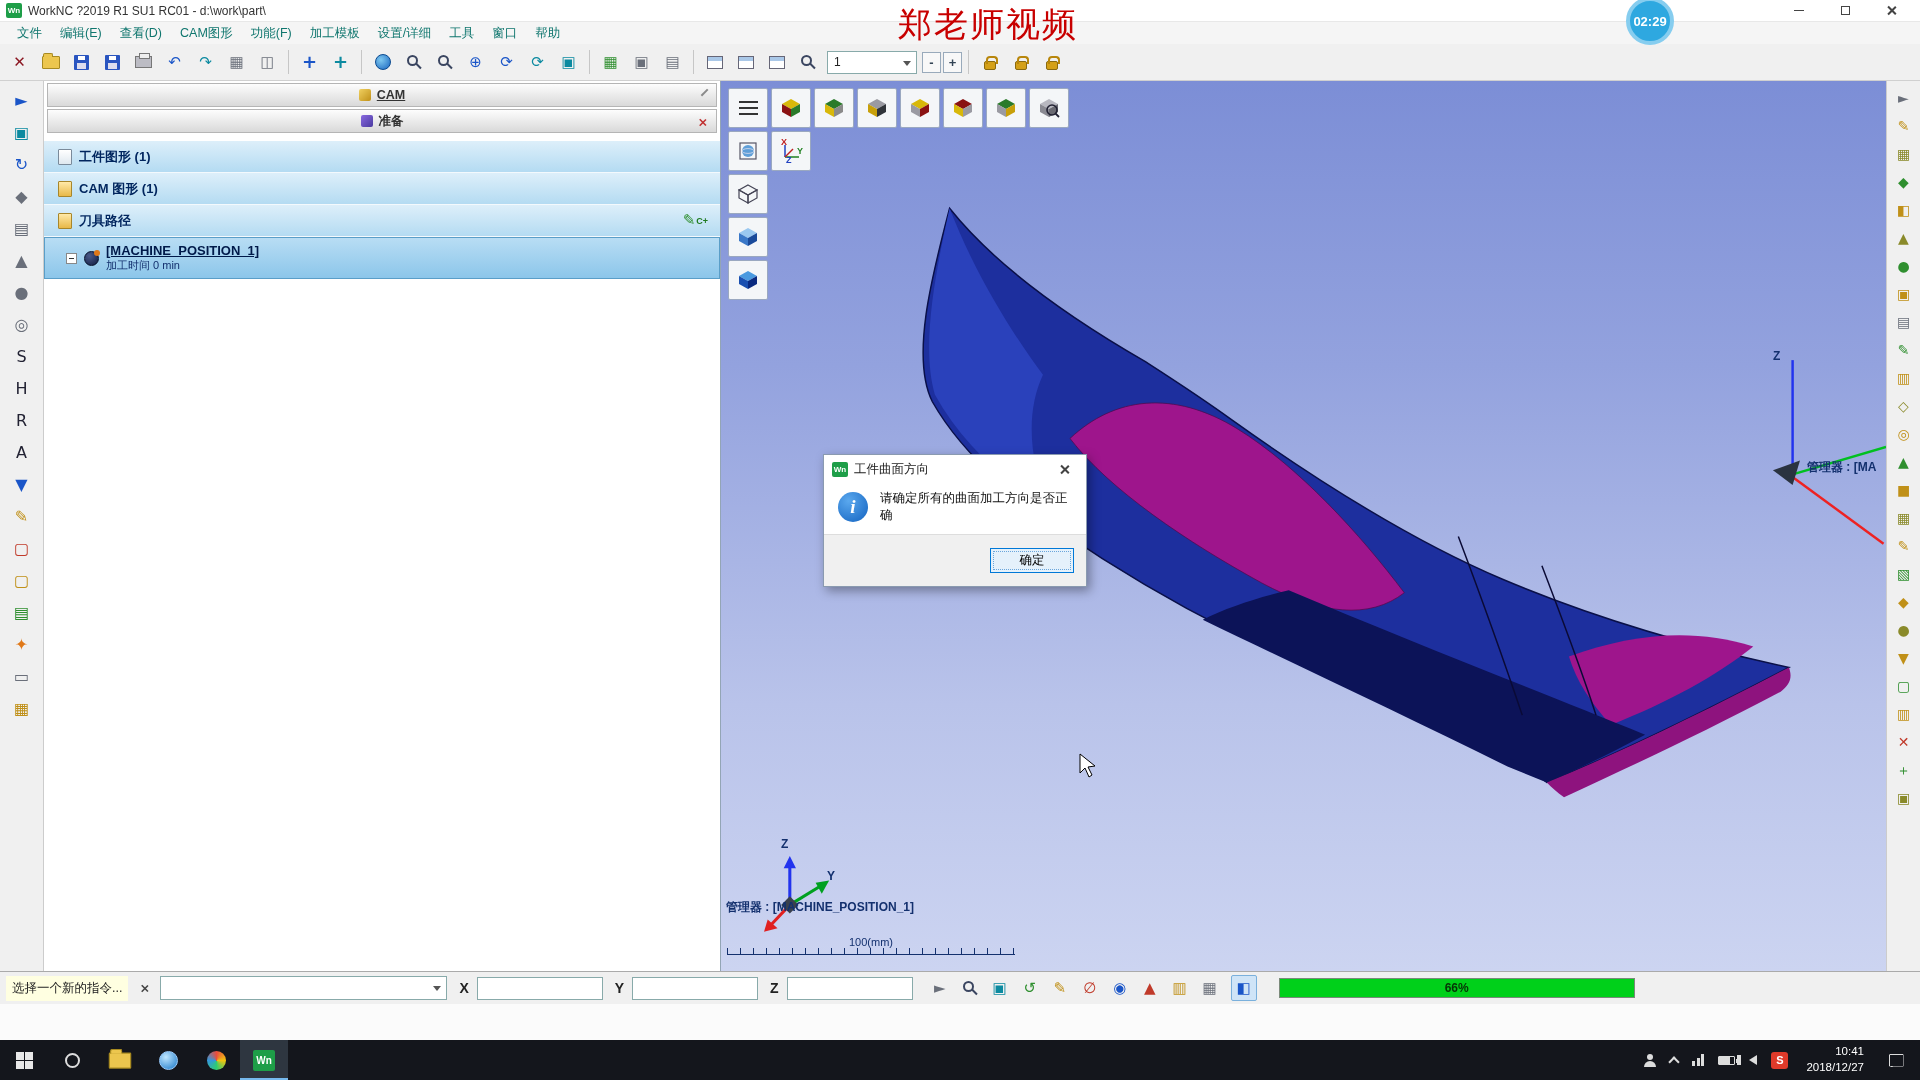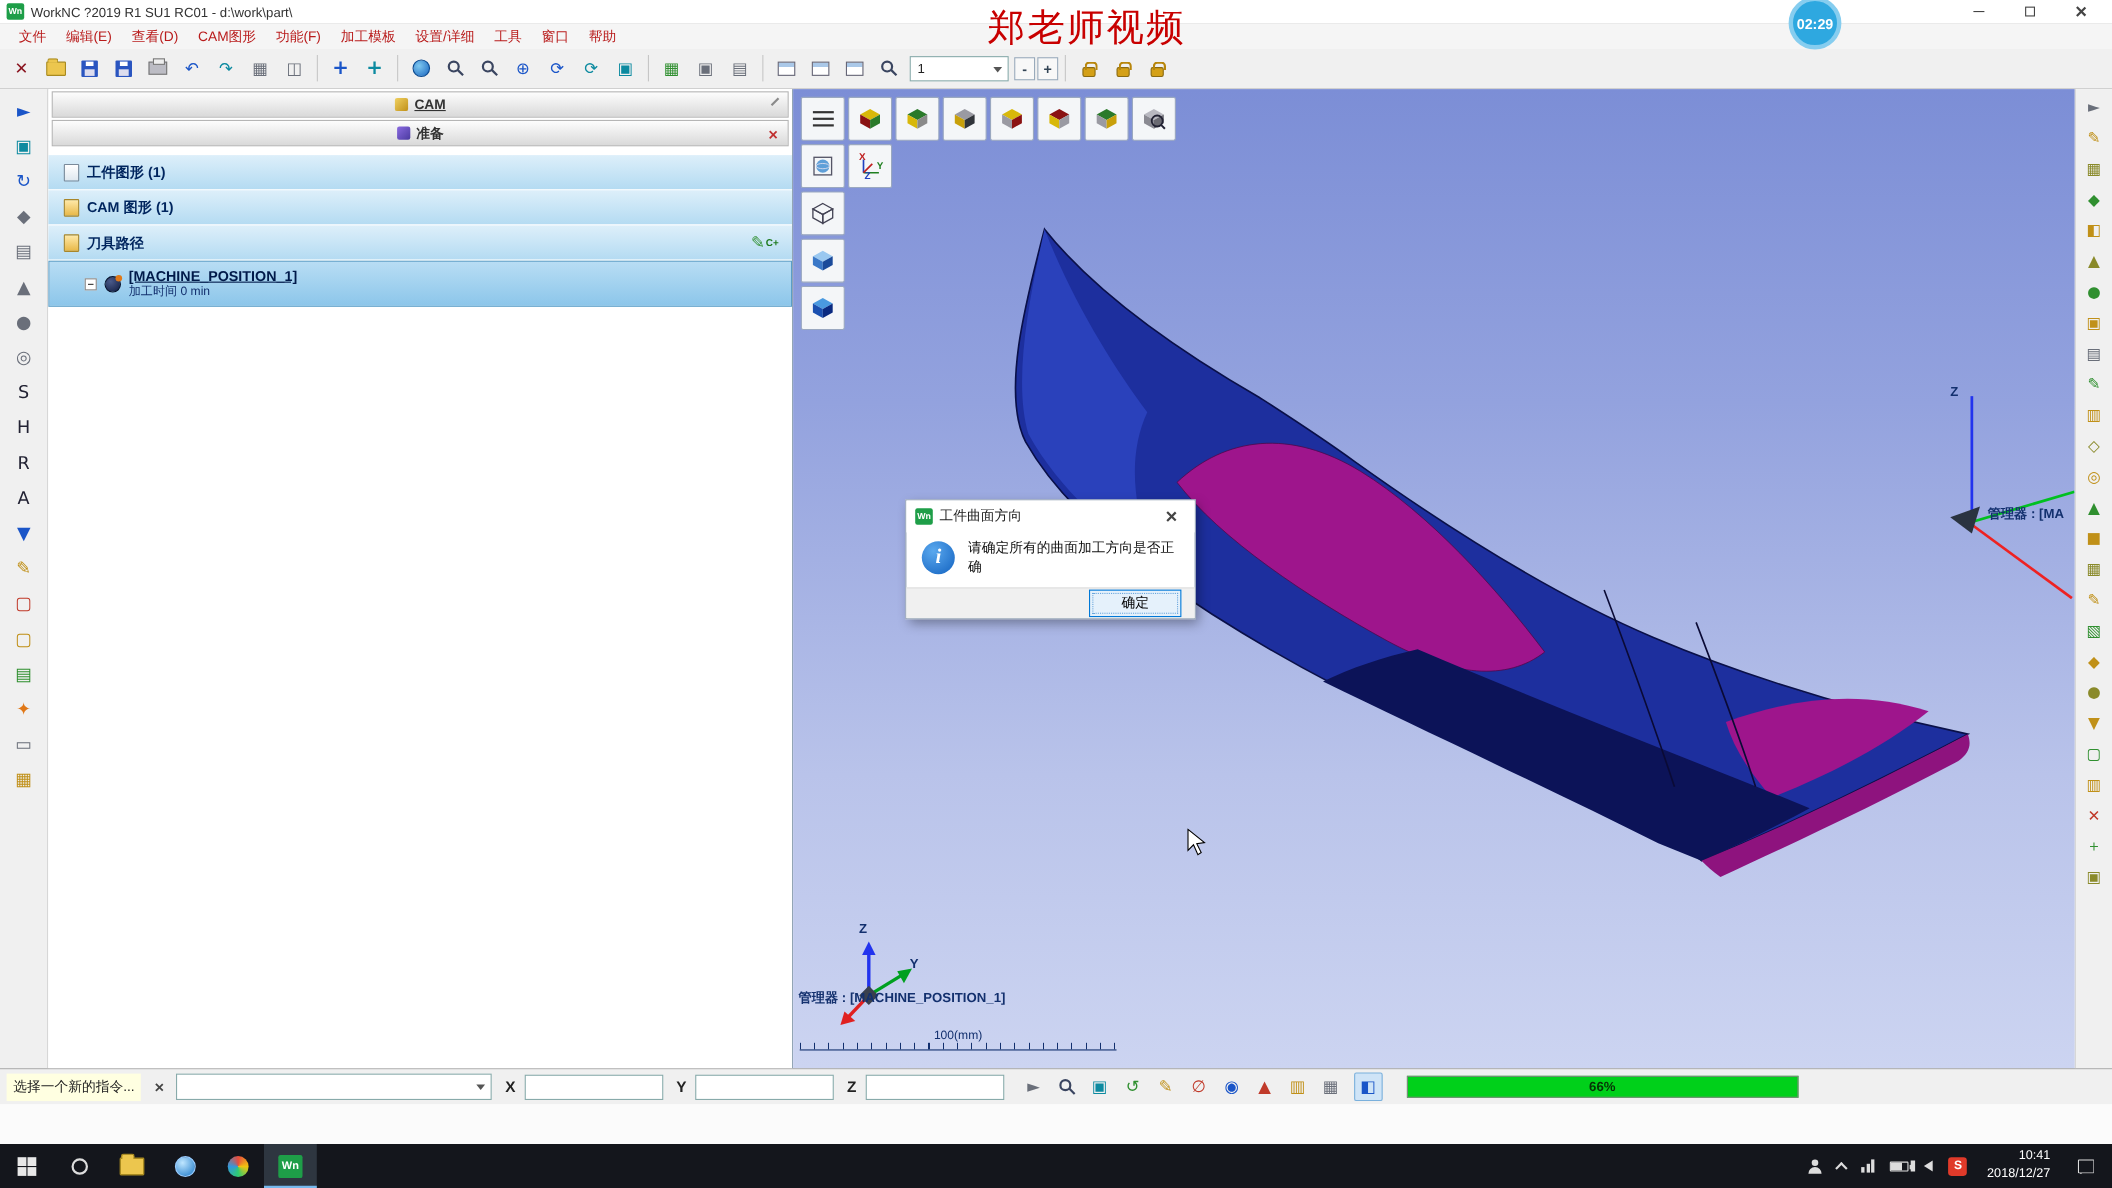--- a/index.html
+++ b/index.html
@@ -19,21 +19,21 @@
 .max-glyph{width:9px;height:9px;border:1px solid #444}
 .x-glyph{position:relative;width:11px;height:11px}
 .x-glyph::before,.x-glyph::after{content:'';position:absolute;left:5px;top:0;width:1.5px;height:11px;background:#444}
 .x-glyph::before{transform:rotate(45deg)}.x-glyph::after{transform:rotate(-45deg)}
 .x-glyph.red::before,.x-glyph.red::after{background:#c03030}
 .x-glyph.small{transform:scale(.8)}
 .watermark{position:absolute;left:898px;top:2px;font-family:"Liberation Serif","DejaVu Serif",serif;font-weight:normal;font-size:34px;color:#c80000;z-index:50;letter-spacing:2px}
 .timerbadge{position:absolute;left:1626px;top:-3px;width:48px;height:48px;border-radius:50%;background:#2ea8e0;border:4px solid #86cdef;color:#fff;font-weight:bold;font-size:13px;display:flex;align-items:center;justify-content:center;z-index:60}
 
 
-.menubar{height:22px;background:#f5f5f5;display:flex;align-items:center;padding:0 8px;font-size:12.5px;color:#b91c1c}
+.menubar{height:22px;background:#f5f5f5;display:flex;align-items:center;padding:0 8px;font-size:12.5px;color:#0f766e}
 .mi{padding:2px 9px}
 
 
 .toolbar{height:37px;background:#f0f0f0;border-bottom:1px solid #d0d0d0;display:flex;align-items:center;padding:0 5px;gap:2px}
 .tbgroup{display:flex;gap:2px;align-items:center}
 .tbtn{width:29px;height:28px;display:flex;align-items:center;justify-content:center;border:1px solid transparent;border-radius:2px}
 .sep{width:1px;height:24px;background:#c6c6c6;margin:0 4px}
 .i-folder{width:18px;height:13px;background:#ecc64e;border:1px solid #a88a20;border-radius:1px;position:relative}
 .i-folder::before{content:'';position:absolute;top:-4px;left:0;width:8px;height:3px;background:#ecc64e;border:1px solid #a88a20;border-bottom:none;border-radius:2px 2px 0 0}
 .i-floppy{width:15px;height:15px;background:#2a55c0;position:relative;border-radius:1px}
@@ -65,21 +65,21 @@
 .ph-close{position:absolute;right:6px;top:4px;width:16px;height:16px;display:flex;align-items:center;justify-content:center}
 .ph-check{position:absolute;right:8px;top:5px;width:9px;height:5px;border-left:2px solid #8a8->;border-bottom:2px solid #8a8a8a;transform:rotate(-45deg)}
 .underline{text-decoration:underline}
 .tree{margin-top:8px}
 .trow{height:32px;display:flex;align-items:center;gap:7px;padding-left:14px;background:linear-gradient(#ddeffa,#b4dbf2);border-bottom:1px solid #f3f9fd}
 .trow-label{font-size:13px;font-weight:bold;color:#00255e}
 .doc-icon{width:14px;height:16px;background:linear-gradient(#fff,#dfe8ef);border:1px solid #7a8a9a;border-radius:1px;flex:none}
 .doc-icon.gold{background:linear-gradient(#ffe9a8,#e8b848);border-color:#a8862a}
 .trow-action{margin-left:auto;margin-right:12px;display:flex;align-items:center;gap:1px}
 .cplus{font-size:9px;font-weight:bold;color:#1e7a1e}
-.trow.selected{height:42px;background:linear-gradient(#b8ddf4,#8cc6ea);border:1px solid #5a9ec8;padding-left:32px;align-items:center}
+.trow.selected{height:42px;background:linear-gradient(#b8ddf4,#8cc6ea);border:1px solid #5a9ec8;padding-left:21px;align-items:center}
 .expander{width:11px;height:11px;border:1px solid #888;background:#fff;display:flex;align-items:center;justify-content:center;flex:none}
 .minus{width:5px;height:1px;background:#333}
 .globe-mini{width:15px;height:15px;border-radius:50%;background:radial-gradient(circle at 35% 30%,#4a5a8a,#101c40);border:1px solid #05102a;position:relative;flex:none}
 .globe-mini::after{content:'';position:absolute;right:-2px;top:-2px;width:6px;height:6px;border-radius:50%;background:#e07818}
 .sel-text{display:flex;flex-direction:column;line-height:1.25}
 .sel-label{font-size:13px;font-weight:bold;color:#001a4a;text-decoration:underline}
 .sel-detail{font-size:11px;color:#13306e}
 .panel-body{flex:1;background:#fff}
 
 
@@ -107,21 +107,21 @@
 .cursor{position:absolute;left:358px;top:672px;z-index:30}
 
 
 .dialog{position:absolute;left:102px;top:373px;width:264px;background:#fff;border:1px solid #8a9ab0;box-shadow:3px 4px 10px rgba(0,0,0,.35);z-index:40}
 .dlg-title{height:29px;display:flex;align-items:center;gap:6px;padding:0 8px;background:#fff}
 .dlg-title-text{font-size:12.5px;color:#222}
 .dlg-close{margin-left:auto;width:28px;height:22px;display:flex;align-items:center;justify-content:center}
 .dlg-body{display:flex;align-items:center;gap:12px;padding:6px 14px 10px 14px}
 .info-circle{width:30px;height:30px;border-radius:50%;background:radial-gradient(circle at 35% 30%,#5aa8ee,#1262c0);color:#fff;font-family:"Liberation Serif","DejaVu Serif",serif;font-style:italic;font-weight:bold;font-size:19px;display:flex;align-items:center;justify-content:center;flex:none}
 .dlg-msg{font-size:12.5px;color:#111}
-.dlg-footer{height:28px;background:#f0f0f0;border-top:1px solid #ddd;display:flex;align-items:center;justify-content:flex-end;padding:0 12px}
+.dlg-footer{height:52px;background:#f0f0f0;border-top:1px solid #ddd;display:flex;align-items:center;justify-content:flex-end;padding:0 12px}
 .dlg-ok{width:84px;height:25px;background:#e5f1fb;border:1px solid #0078d7;outline:1px dotted #6aa6dc;outline-offset:-4px;font-size:12.5px;font-family:inherit}
 
 
 .righttools{width:34px;background:#f0f0f0;border-left:1px solid #ccc;display:flex;flex-direction:column;align-items:center;padding-top:4px;gap:2px;overflow:hidden}
 .rtb{width:28px;height:26px;display:flex;align-items:center;justify-content:center;border:1px solid transparent;border-radius:2px}
 .rtb .g{font-size:14px}
 
 
 .cmdbar{height:33px;background:#f0f0f0;border-top:1px solid #aaa;display:flex;align-items:center;padding:12px 6px;gap:8px}
 .cmd-prompt{font-size:12.5px;color:#222;background:#ffffe1;padding:4px 6px}

